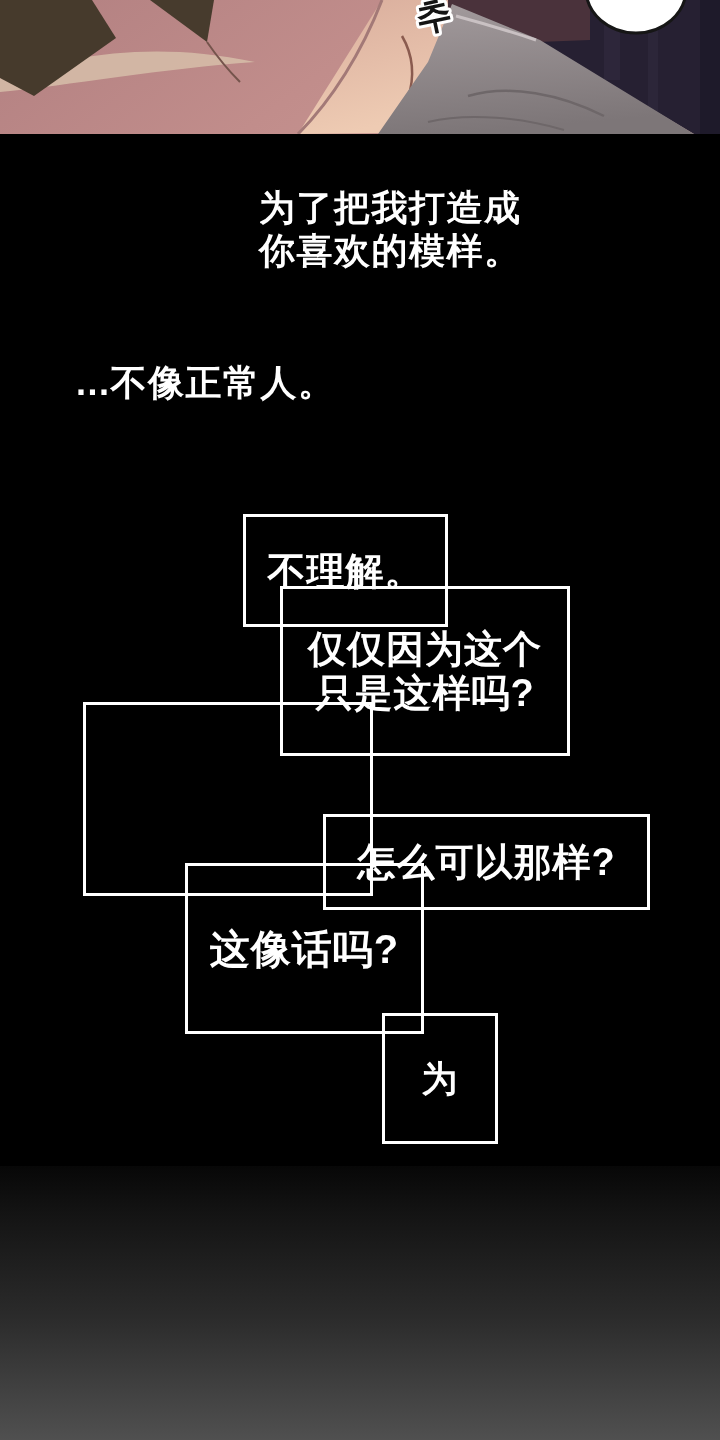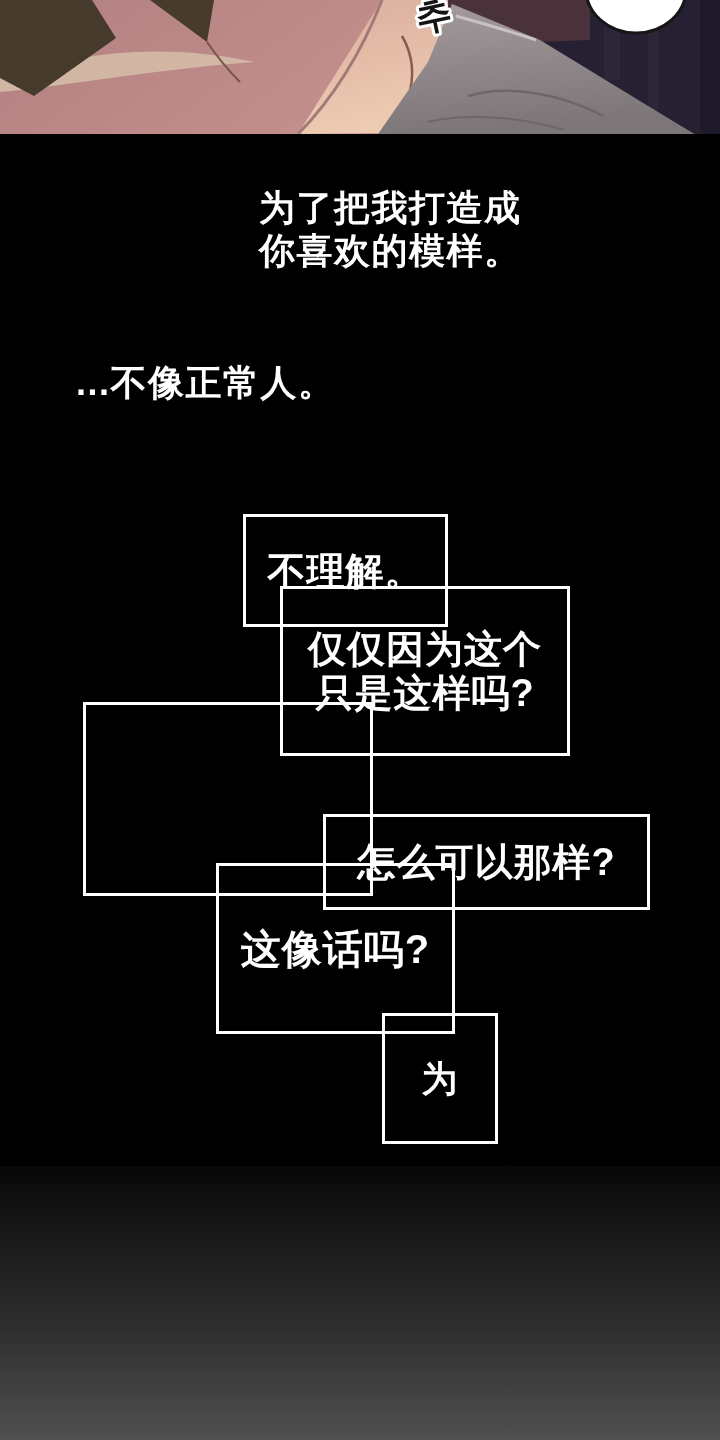--- a/index.html
+++ b/index.html
@@ -19,21 +19,21 @@
   .sbox{
     position:absolute;border:3px solid #fff;box-sizing:border-box;background:transparent;
     display:flex;flex-direction:column;align-items:center;justify-content:center;
     text-align:left;font-weight:700;color:#fff;letter-spacing:1px;
   }
   .sbox .sline{display:block;white-space:nowrap;}
   .b1{left:243px;top:514px;width:205px;height:113px;font-size:38px;line-height:44px;}
   .b2{left:280px;top:586px;width:290px;height:170px;font-size:38px;line-height:44px;}
   .b3{left:83px; top:702px;width:290px;height:194px;font-size:38px;line-height:46px;}
   .b4{left:323px;top:793px;width:327px;height:96px; font-size:38px;line-height:44px;margin-top:21px;}
-  .b5{left:216px;top:863px;width:239px;height:171px;font-size:40px;line-height:46px;}
+  .b5{left:185px;top:863px;width:239px;height:171px;font-size:40px;line-height:46px;}
   .b6{left:382px;top:1013px;width:116px;height:131px;font-size:36px;line-height:43px;}
 
   .fade{
     position:absolute;left:0;top:1166px;width:720px;height:274px;
     background:linear-gradient(180deg,#070707 0%,#141414 18%,#2b2b2b 55%,#505050 100%);
   }
   .sfx-text{
     font-family:"DejaVu Sans","Liberation Sans",sans-serif;
     font-weight:700;font-size:36px;
     paint-order:stroke;stroke:#ffffff;stroke-width:6px;

